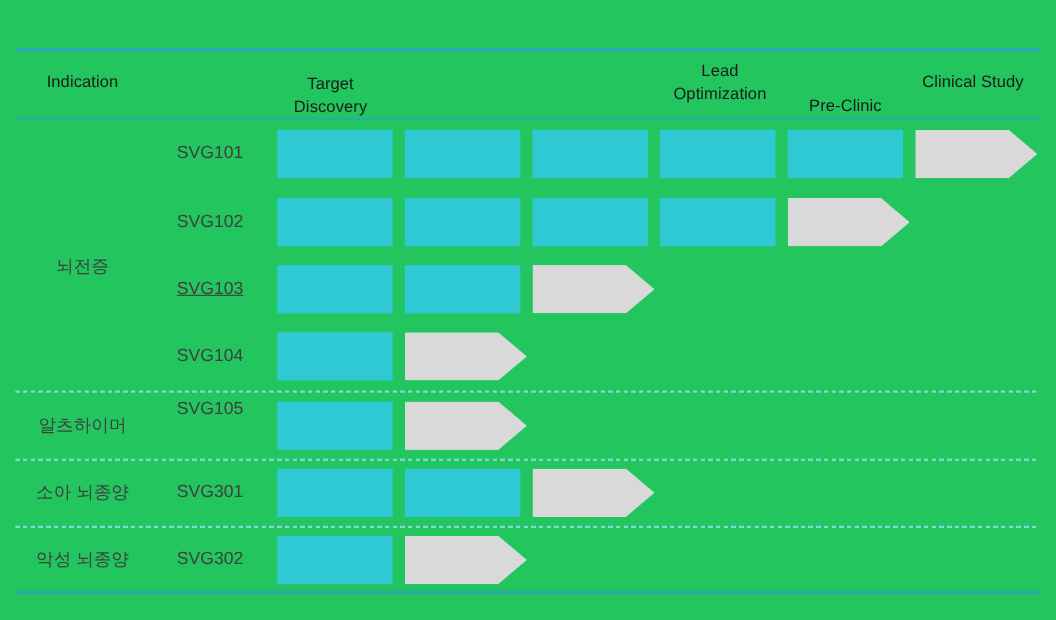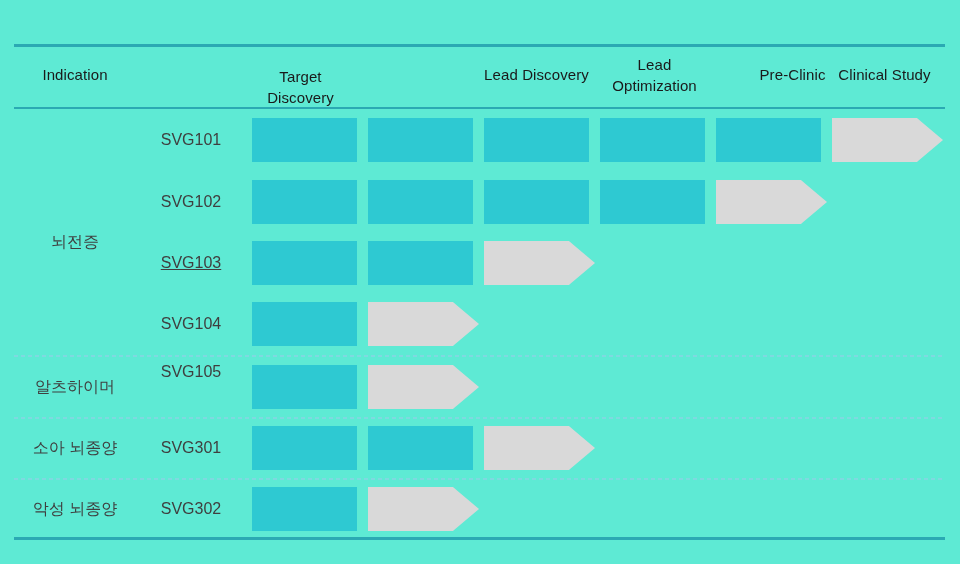--- a/index.html
+++ b/index.html
@@ -3,21 +3,21 @@
 <meta charset="utf-8">
 <style>
   * { margin: 0; padding: 0; box-sizing: border-box; }
   html, body { background: #ffffff; }
   body { font-family: "Liberation Sans", "DejaVu Sans", sans-serif; }
 
   .chart {
     position: relative;
     width: 960px;
     height: 564px;
-    background: #5eead4;
+    background: #22c55e;
     overflow: hidden;
   }
 
   .hline { position: absolute; left: 14px; width: 931px; }
   .line-solid { background: #2BA9B3; }
   .top-line { top: 44px; height: 3px; }
   .header-sep { top: 107px; height: 2px; }
   .bottom-line { top: 537px; height: 3px; }
 
   .group-sep {
@@ -70,25 +70,24 @@
   <div class="hline line-solid top-line"></div>
   <div class="hline line-solid header-sep"></div>
   <div class="hline line-solid bottom-line"></div>
 
   <div class="col-header meta-col" style="left:14px;">Indication</div>
 
 
   <div class="col-header" style="left:248px; width:105px;margin-top:12px;">Target Discovery</div>
 
 
-  <div class="col-header" style="left:484px; width:105px;">Lead Discovery</div>
 
   <div class="col-header" style="left:600px; width:109px;">Lead Optimization</div>
 
-  <div class="col-header" style="left:740px; width:105px;">Pre-Clinic</div>
+  <div class="col-header" style="left:716px; width:105px;margin-top:22px;">Pre-Clinic</div>
 
   <div class="col-header" style="left:832px; width:105px;">Clinical Study</div>
 
   <div id="rows-root">
       <div class="row-label" style="left: 150px; width: 82px; top: 118px; height: 44px;">SVG101</div>
       <div class="stage-bar" style="left: 252px; top: 118px; background: rgb(46, 201, 210);"></div>
       <div class="stage-bar" style="left: 368px; top: 118px; background: rgb(46, 201, 210);"></div>
       <div class="stage-bar" style="left: 484px; top: 118px; background: rgb(46, 201, 210);"></div>
       <div class="stage-bar" style="left: 600px; top: 118px; background: rgb(46, 201, 210);"></div>
       <div class="stage-bar" style="left: 716px; top: 118px; background: rgb(46, 201, 210);"></div>

